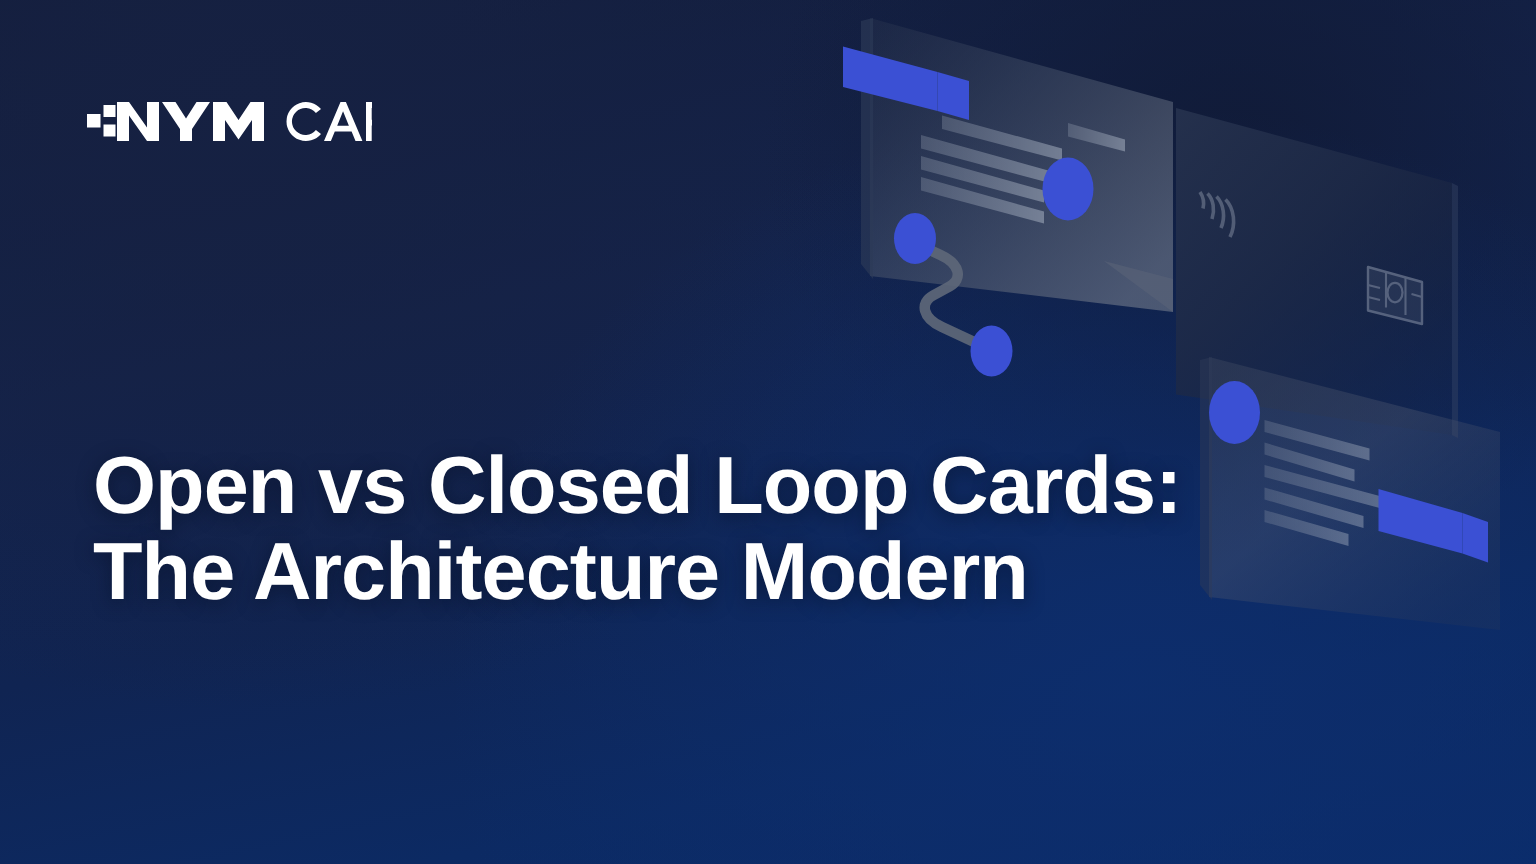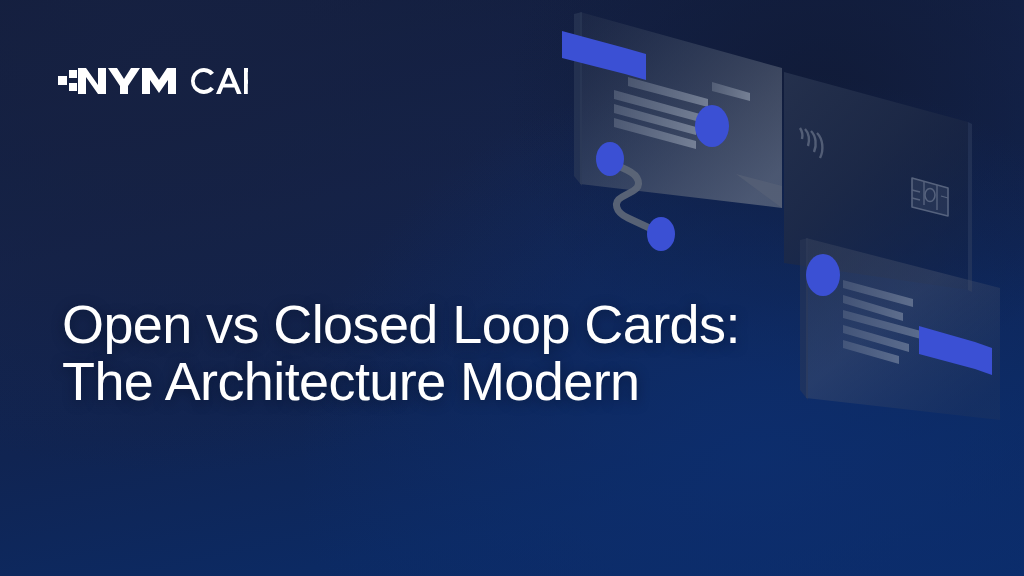--- a/index.html
+++ b/index.html
@@ -71,21 +71,21 @@
   }
 
   
   .headline {
     position: absolute;
     left: 62px;
     top: 296px;
     width: 860px;
     color: #ffffff;
     font-family: "Liberation Sans", sans-serif;
-    font-weight: normal;
+    font-weight: bold;
     font-size: 54px;
     line-height: 57px;
     letter-spacing: -0.6px;
     text-shadow: 0 2px 12px rgba(6,14,36,0.55);
   }
   .headline .ln { display: block; white-space: nowrap; }
 </style>
 </head>
 <body>
 

